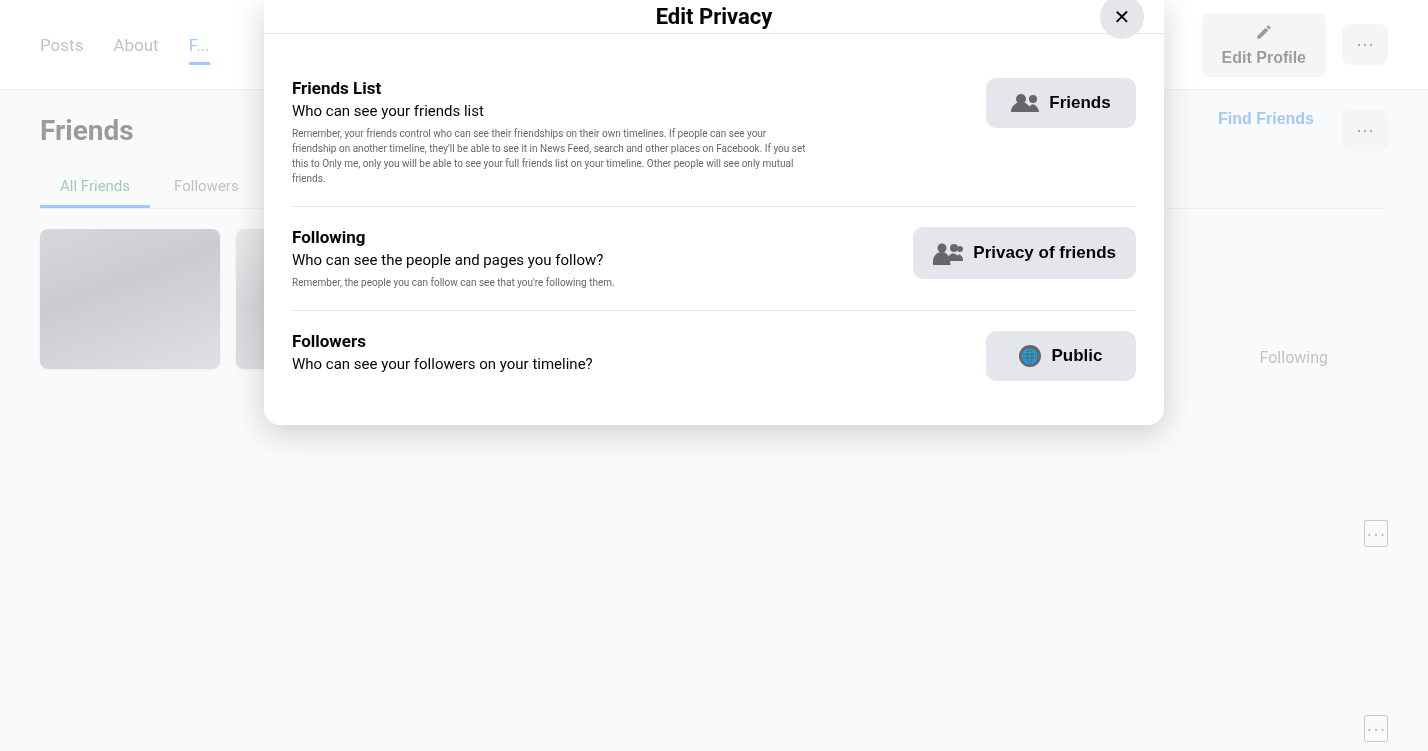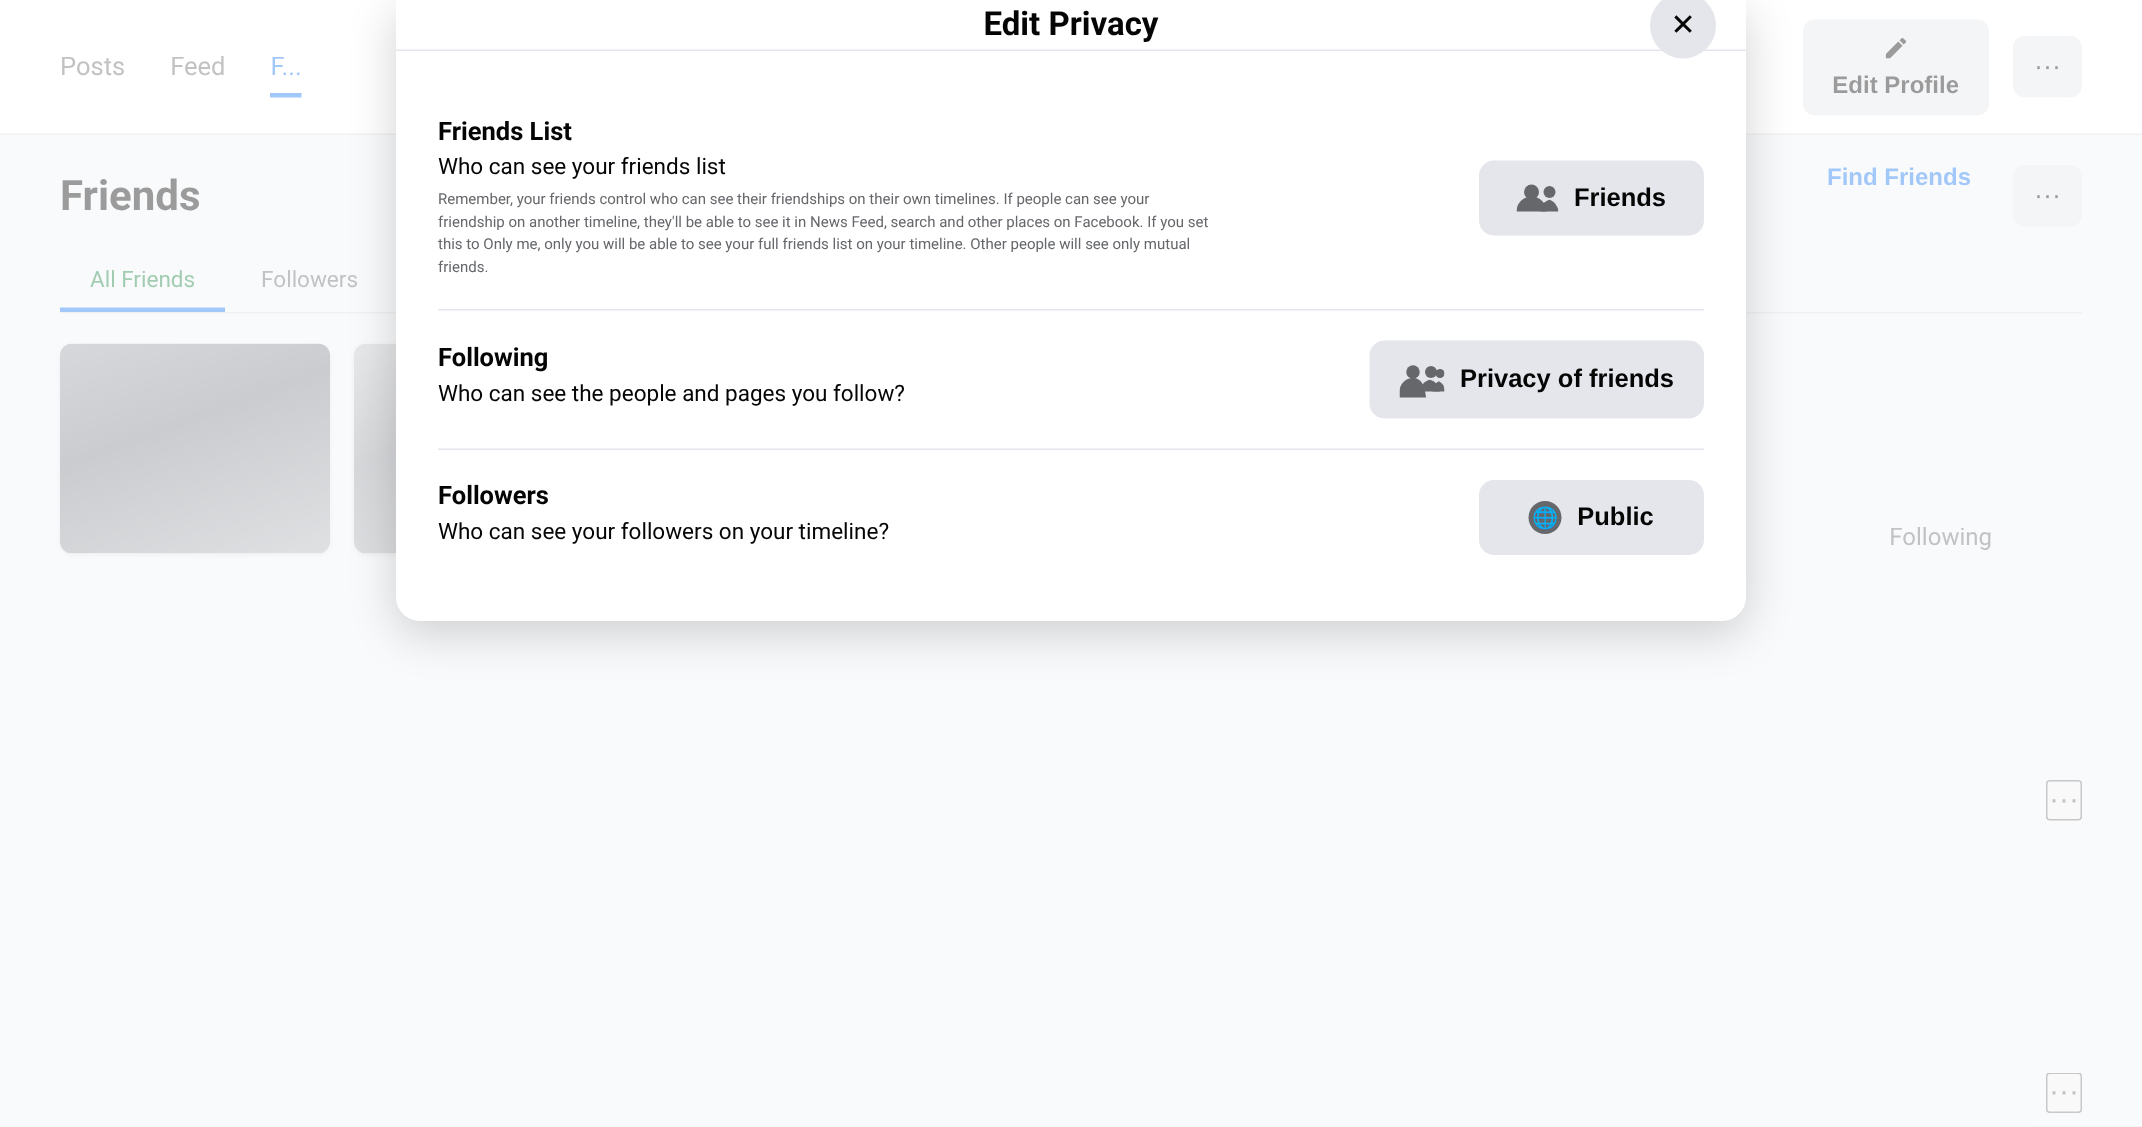--- a/index.html
+++ b/index.html
@@ -221,21 +221,21 @@
 
     .modal-body {
       padding: 24px 28px;
       max-height: 680px;
       overflow-y: auto;
     }
 
     
     .privacy-section {
       display: flex;
-      align-items: center;
+      align-items: flex-start;
       justify-content: space-between;
       padding: 20px 0;
       border-bottom: 1px solid #e4e6eb;
       gap: 36px;
     }
 
     .privacy-section:last-child {
       border-bottom: none;
     }
 
@@ -310,21 +310,21 @@
       cursor: pointer;
     }
   </style>
 </head>
 <body>
 
 <div class="bg-page">
 
   <div class="bg-tabs">
     <span class="bg-tab-item">Posts</span>
-    <span class="bg-tab-item">Feed</span>
+    <span class="bg-tab-item">About</span>
     <span class="bg-tab-item" style="color:#1877f2; border-bottom:3px solid #1877f2; padding-bottom:7px;">F...</span>
 
     <div class="bg-tab-right">
       <button class="edit-profile-btn">
         <svg width="18" height="18" viewBox="0 0 24 24" fill="#050505">
           <path d="M3 17.25V21h3.75L17.81 9.94l-3.75-3.75L3 17.25zM20.71 7.04a1 1 0 0 0 0-1.41l-2.34-2.34a1 1 0 0 0-1.41 0l-1.83 1.83 3.75 3.75 1.83-1.83z"></path>
         </svg>
         <span>Edit Profile</span>
       </button>
       <button class="more-btn">···</button>
@@ -391,20 +391,21 @@
             <path d="M16 20c0-3.866 2.686-7.1 6.3-7.78A10.04 10.04 0 0 1 28 20H16z"></path>
           </svg>
           <span>Friends</span>
         </button>
       </div>
 
       <div class="privacy-section">
         <div class="privacy-section-content">
           <div class="privacy-section-title">Following</div>
           <div class="privacy-section-subtitle">Who can see the people and pages you follow?</div>
+          <div class="privacy-section-desc">Remember, the people you can follow can see that you're following them.</div>
         </div>
         <button class="privacy-btn">
           <svg width="30" height="24" viewBox="0 0 30 24" fill="#65676b">
             <circle cx="9" cy="7" r="4.5"></circle>
             <path d="M0 20c0-4.97 4.03-9 9-9s9 4.03 9 20H0z" clip-path="url(#c1)"></path>
             <circle cx="21" cy="7" r="4"></circle>
             <path d="M14 20c0-3.86 2.69-7.1 6.3-7.78A9 9 0 0 1 27 20H14z"></path>
             <circle cx="27" cy="8" r="3"></circle>
             <path d="M22 20c0-3 1.8-5.6 4.3-6.8A7 7 0 0 1 30 20H22z"></path>
           </svg>

